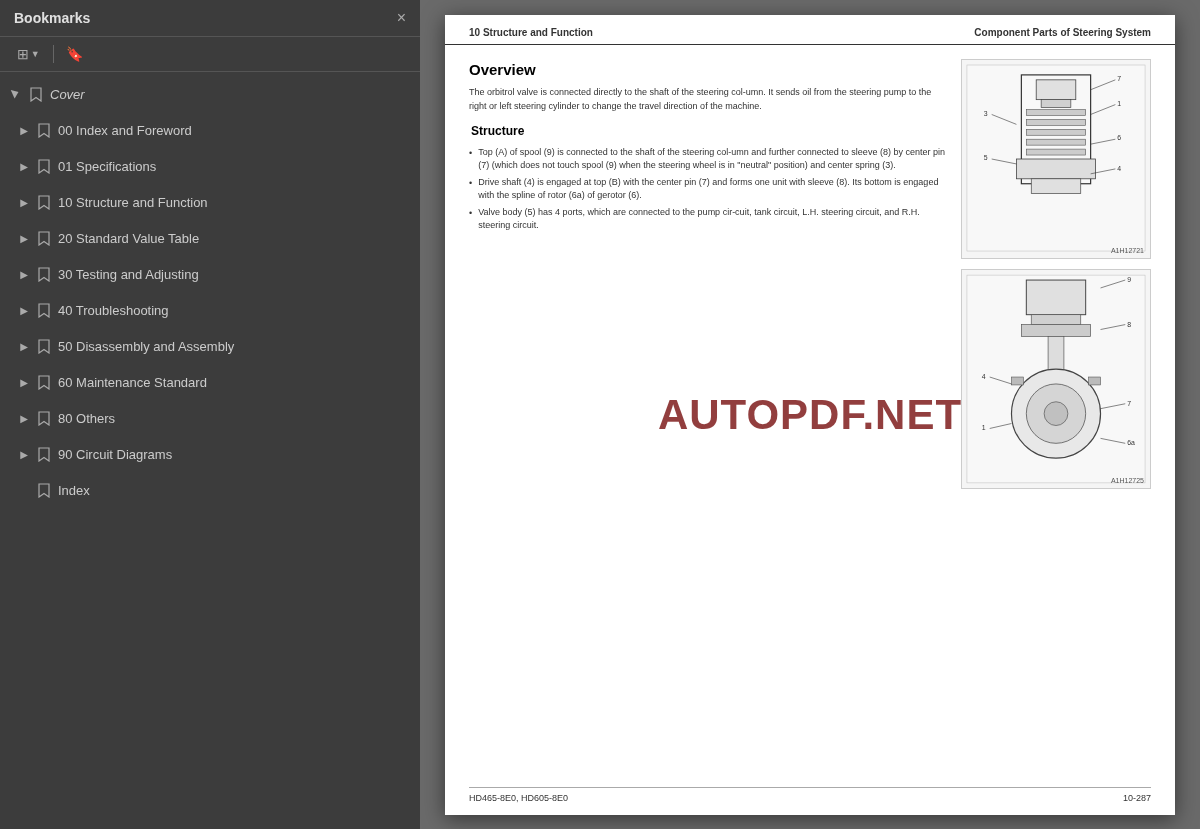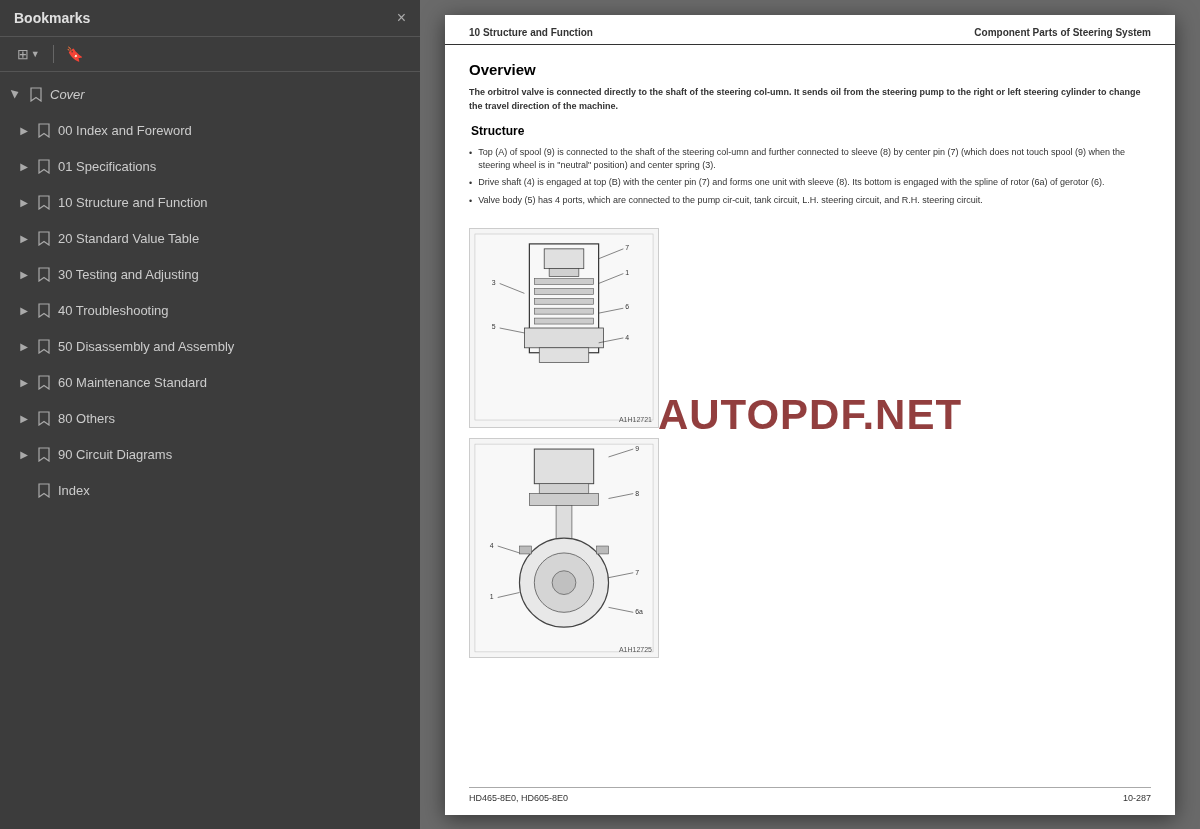--- a/index.html
+++ b/index.html
@@ -151,21 +151,20 @@
       border-bottom: 1px solid #333;
       font-size: 10px;
       color: #333;
       font-weight: bold;
     }
 
     .page-body {
       padding: 14px 24px;
       display: flex;
       gap: 16px;
-      flex-direction: column;
     }
 
     .page-text-column {
       flex: 1;
       font-size: 9px;
       color: #222;
       line-height: 1.45;
     }
 
     .page-diagrams {
@@ -187,21 +186,20 @@
       font-weight: bold;
       color: #000;
       margin: 10px 2px 5px;
     }
 
     .text-block {
       font-size: 9px;
       color: #333;
       line-height: 1.5;
       margin-bottom: 6px;
-      font-weight: bold;
     }
 
     .bullet-item {
       display: flex;
       gap: 6px;
       margin-bottom: 4px;
       font-size: 9px;
       color: #333;
       line-height: 1.45;
     }

